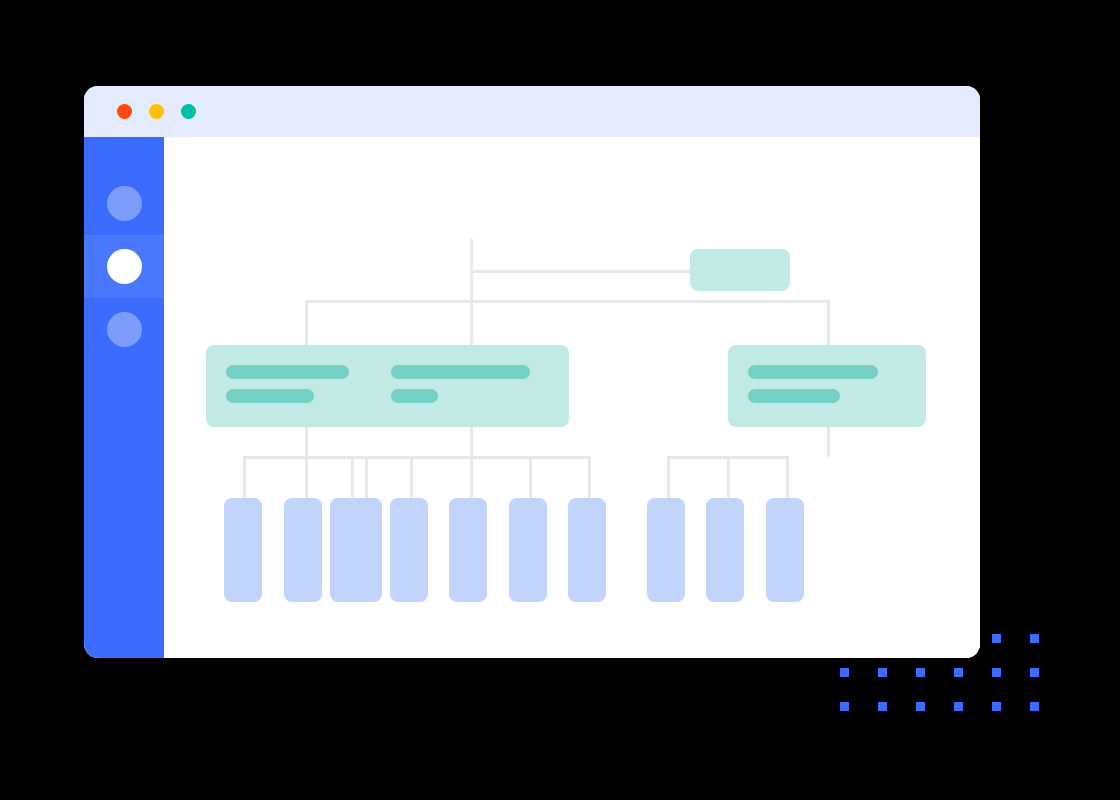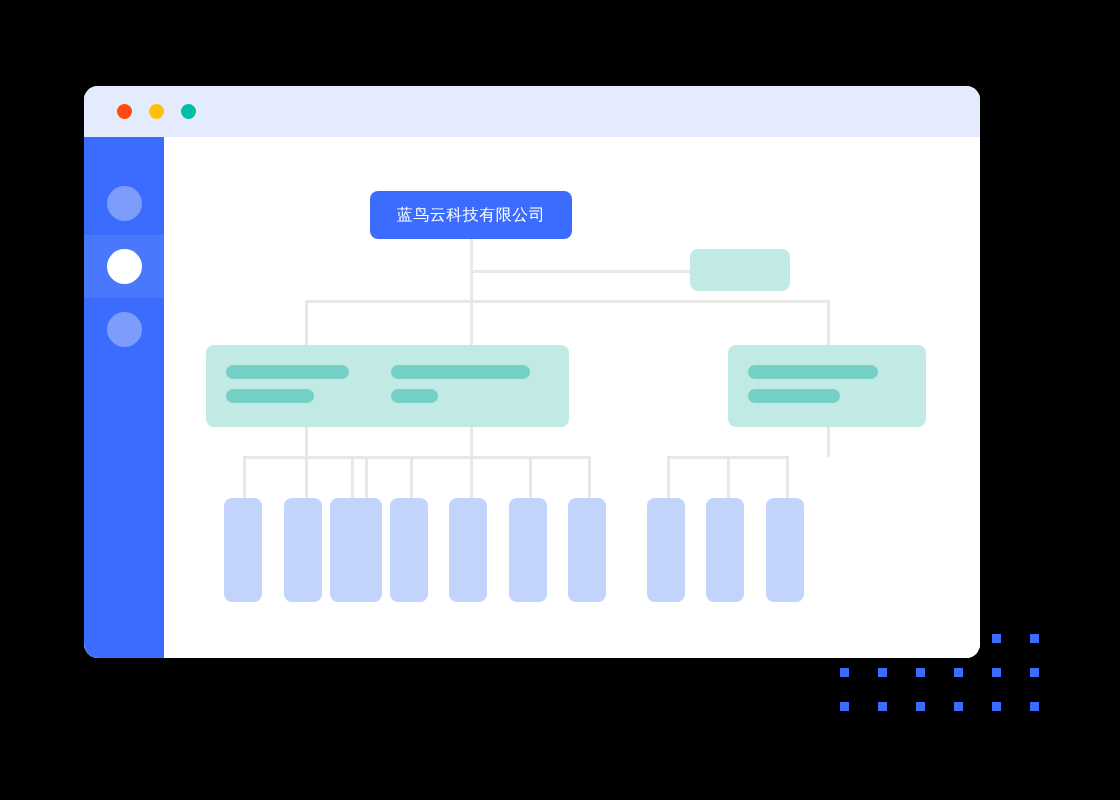--- a/index.html
+++ b/index.html
@@ -225,23 +225,20 @@
       <div class="line v" style="left:306px; top:319px; height:42px;"></div>
       <div class="line v" style="left:365px; top:319px; height:42px;"></div>
       <div class="line v" style="left:424px; top:319px; height:42px;"></div>
 
       <div class="line v" style="left:663px; top:290px; height:30px;"></div>
       <div class="line h" style="left:503px; top:319px; width:122px;"></div>
       <div class="line v" style="left:503px; top:319px; height:42px;"></div>
       <div class="line v" style="left:563px; top:319px; height:42px;"></div>
       <div class="line v" style="left:622px; top:319px; height:42px;"></div>
 
-      <div id="root-node" class="node" style="left:206px; top:54px;">
-        <span>蓝鸟云科技有限公司</span>
-      </div>
 
       <div class="node aside-node" style="left:526px; top:112px;"></div>
 
       <div class="node mid-node" style="left:42px; top:208px;">
         <div class="mid-bar" style="width:78%;"></div>
         <div class="mid-bar" style="width:56%;"></div>
       </div>
 
       <div class="node mid-node" style="left:207px; top:208px;">
         <div class="mid-bar" style="width:88%;"></div>

